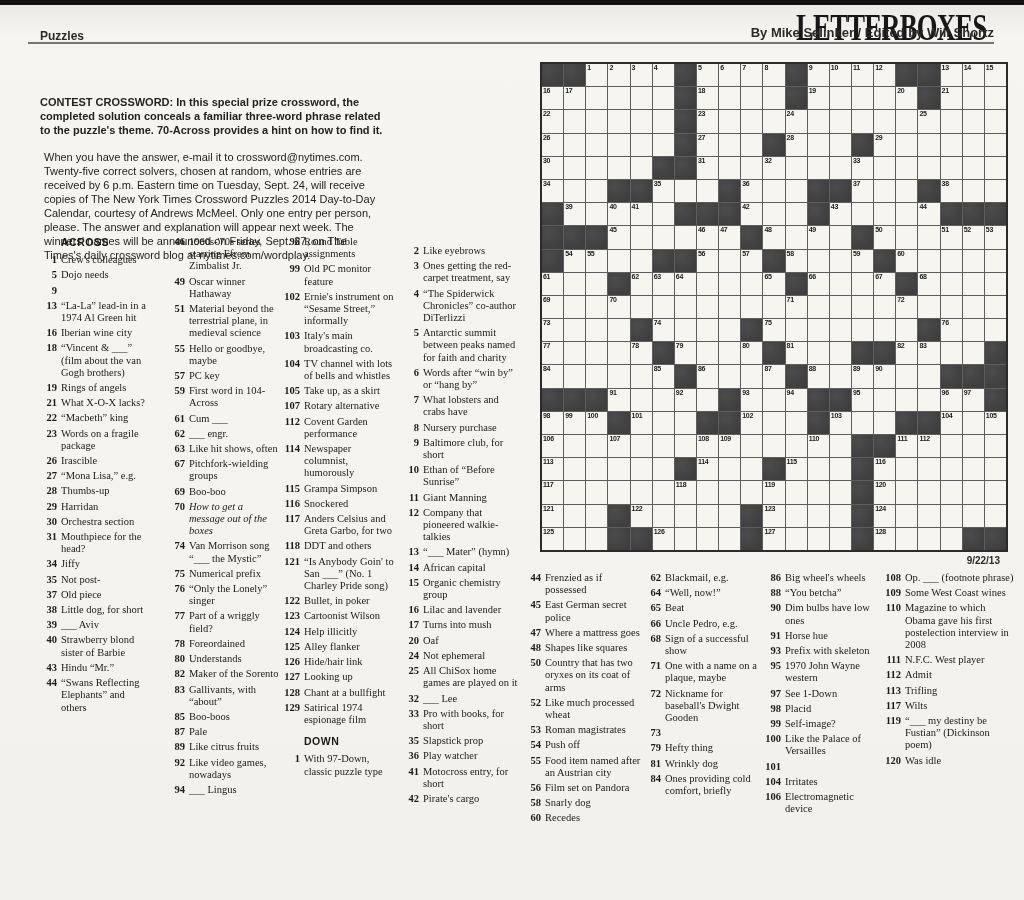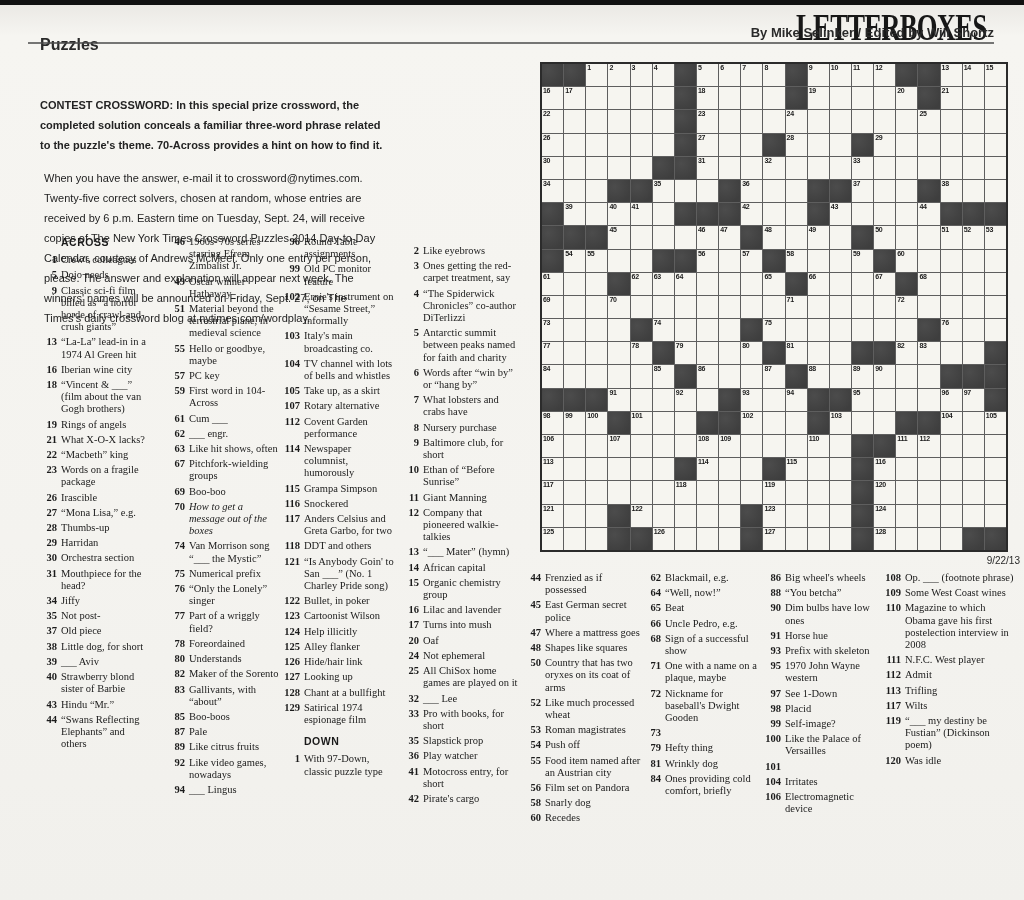--- a/index.html
+++ b/index.html
@@ -2,42 +2,42 @@
 <html><head>
 <meta charset="utf-8">
 <style>
   html,body{margin:0;padding:0;}
   body{
     width:1024px;height:900px;position:relative;overflow:hidden;
     background:linear-gradient(180deg,#e9e7e3 0%,#f6f5f1 4%,#f4f3ef 60%,#f1f0ec 100%);
     font-family:"Liberation Sans",sans-serif;color:#1d1d1d;
   }
   .topbar{position:absolute;left:0;top:0;width:1024px;height:5px;background:#111;}
-  .section-label{position:absolute;left:40px;top:36px;font-size:16px;font-weight:bold;color:#2a2a2a;text-align:center;}
+  .section-label{position:absolute;left:40px;top:29px;font-size:12px;font-weight:bold;color:#2a2a2a;text-align:center;}
   .masthead{position:absolute;left:0;right:0;top:6px;text-align:right;}
   .title{display:inline-block;font-family:"Liberation Serif",serif;font-weight:bold;font-size:37px;
     transform:scaleX(.72);transform-origin:center;letter-spacing:-1px;color:#171717;}
   .byline{position:absolute;right:30px;top:25px;font-size:13px;font-weight:bold;color:#2a2a2a;}
   .rule{position:absolute;left:28px;top:42px;width:966px;height:2px;background:#4a4a4a;opacity:.75;}
 
-  .intro{position:absolute;left:40px;top:95px;width:347px;font-size:11px;line-height:20px;color:#232323;}
+  .intro{position:absolute;left:40px;top:95px;width:347px;font-size:11px;line-height:14px;color:#232323;}
   .intro .p1{font-weight:bold;margin:0 0 13px 0;}
   .intro .p2{margin:4px;}
 
   
   .grid-wrap{position:absolute;left:540px;top:62px;border:2px solid #2b2b2b;background:#5e5e5e;}
   .grid{display:grid;grid-template-columns:repeat(21,1fr);grid-template-rows:repeat(21,1fr);
     width:464px;height:486px;gap:1px;}
   .cell{background:#f6f5f0;position:relative;}
   .cell.black{background:#454545;
     background-image:radial-gradient(circle at 30% 30%, #4c4c4c 0%, #3e3e3e 80%);}
   .cell .num{position:absolute;left:1px;top:0px;font-size:7px;line-height:8px;font-weight:bold;color:#1a1a1a;
     font-family:"Liberation Sans",sans-serif;letter-spacing:-0.3px;}
-  .grid-date{position:absolute;left:900px;top:555px;width:120px;text-align:right;
-    font-size:10px;font-weight:normal;color:#2a2a2a;}
+  .grid-date{position:absolute;left:880px;top:555px;width:120px;text-align:right;
+    font-size:10px;font-weight:bold;color:#2a2a2a;}
 
   
   .clue-col{position:absolute;font-family:"Liberation Serif",serif;font-size:10.5px;line-height:12.2px;color:#1b1b1b;}
   .col-a{left:40px; top:236px;width:113px;}
   .col-b{left:168px;top:236px;width:113px;}
   .col-c{left:283px;top:236px;width:113px;}
   .col-d{left:402px;top:245px;width:119px;}
   .col-e{left:524px;top:572px;width:118px;}
   .col-f{left:644px;top:572px;width:118px;}
   .col-g{left:764px;top:572px;width:118px;}
@@ -778,21 +778,20 @@
     <div class="clue">
       <span class="cn">1</span>
       <span class="ct">Crew's colleagues</span>
     </div>
     <div class="clue">
       <span class="cn">5</span>
       <span class="ct">Dojo needs</span>
     </div>
     <div class="clue">
       <span class="cn">9</span>
-      <span class="ct">Classic sci-fi film billed as “a horror horde of crawl-and-crush giants”</span>
     </div>
     <div class="clue">
       <span class="cn">13</span>
       <span class="ct">“La-La” lead-in in a 1974 Al Green hit</span>
     </div>
     <div class="clue">
       <span class="cn">16</span>
       <span class="ct">Iberian wine city</span>
     </div>
     <div class="clue">

